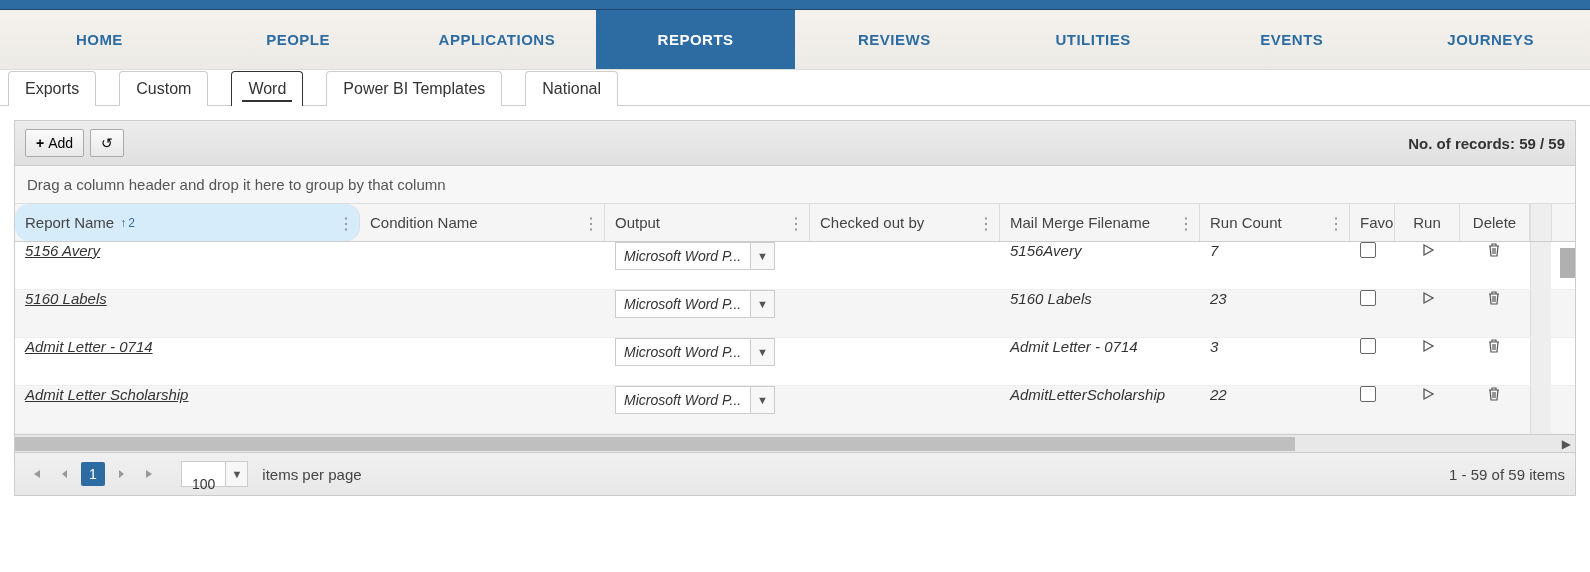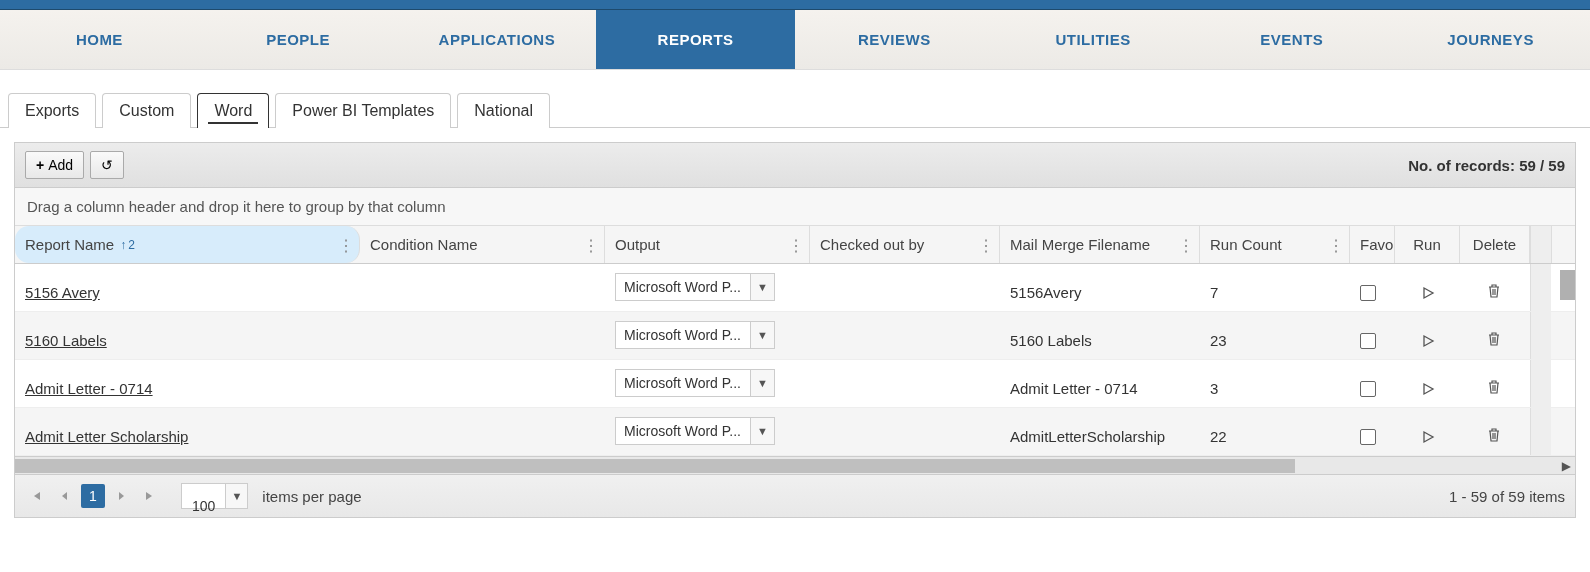--- a/index.html
+++ b/index.html
@@ -32,22 +32,22 @@
     color: #2d6ca2;
     cursor: pointer;
     letter-spacing: 0.5px;
   }
   .main-nav .nav-item.active {
     background: #2d6ca2;
     color: #fff;
   }
   .sub-tabs {
     display: flex;
-    padding: 22px 8px 0 8px;
-    gap: 6px;
+    padding: 0 8px 0 8px;
+    gap: 23px;
     background: #fff;
     border-bottom: 1px solid #ccc;
     text-align: right;
   }
   .sub-tabs .tab {
     padding: 8px 16px;
     border: 1px solid #ccc;
     border-bottom: none;
     border-radius: 4px 4px 0 0;
     background: #fff;
@@ -144,26 +144,27 @@
   }
   .grid-body .row {
     display: flex;
     border-bottom: 1px solid #eee;
     height: 48px;
     align-items: center;
   }
   .grid-body .row:nth-child(odd) { background: #fff; }
   .grid-body .row:nth-child(even) { background: #f5f5f5; }
   .grid-body .cell {
-    padding: 10px 10px;
+    padding: 0 10px;
     font-size: 15px;
     color: #333;
     display: flex;
-    align-items: flex-end;
+    align-items: flex-start;
     height: 100%;
+    font-style: italic;
   }
   .cell a {
     color: #333;
     text-decoration: underline;
     cursor: pointer;
   }
   .w-reportname { width: 345px; border-radius: 14px; }
   .w-condition  { width: 245px; }
   .w-output     { width: 205px; }
   .w-checkedout { width: 190px; }

